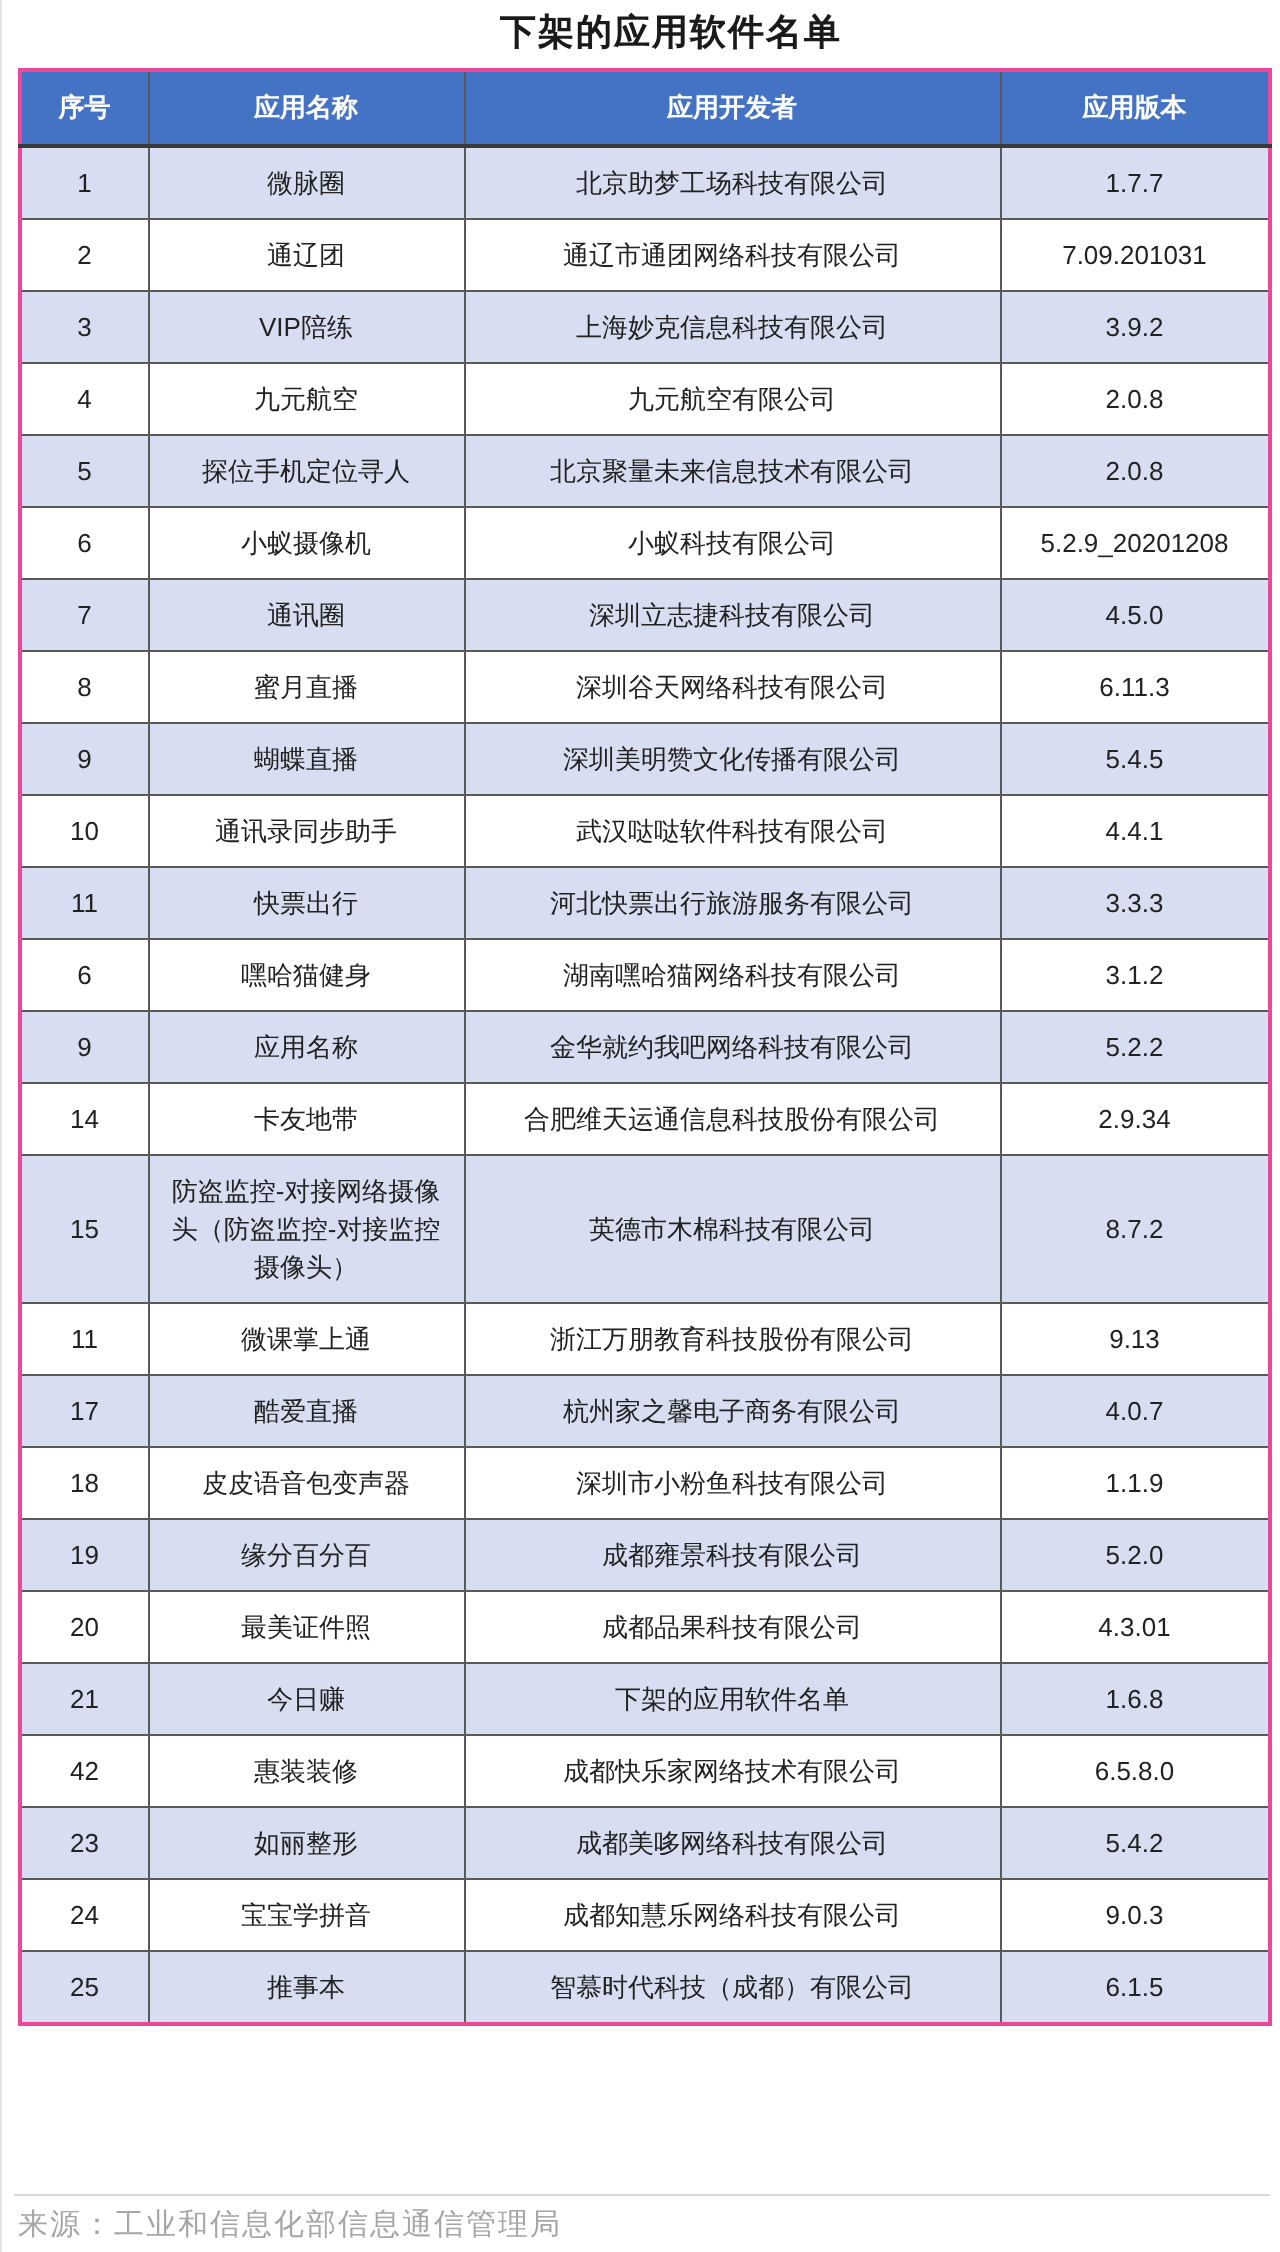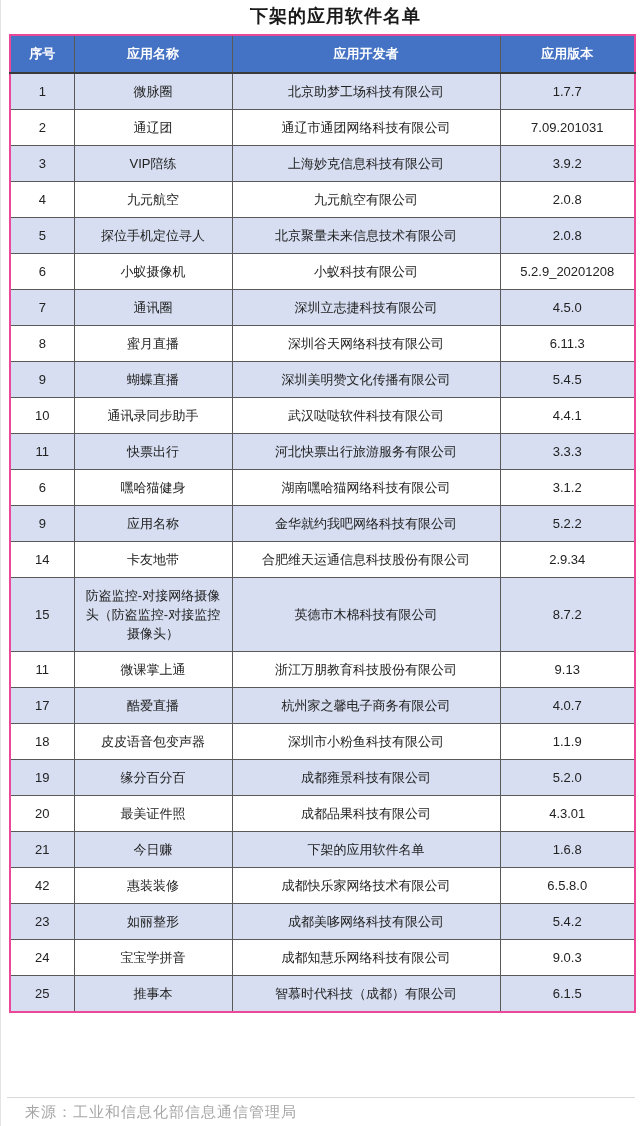--- a/index.html
+++ b/index.html
@@ -72,21 +72,21 @@
   .source-divider {
     position: absolute;
     left: 6px;
     top: 1097px;
     width: 628px;
     height: 0;
     border-top: 1px solid #d9d9d9;
   }
   .source-note {
     position: absolute;
-    left: 24px;
+    left: 8px;
     top: 1103px;
     font-size: 15px;
     color: #a6a6a6;
     letter-spacing: 1px;
   }
 </style>
 </head>
 <body>
 
 <div class="page">

